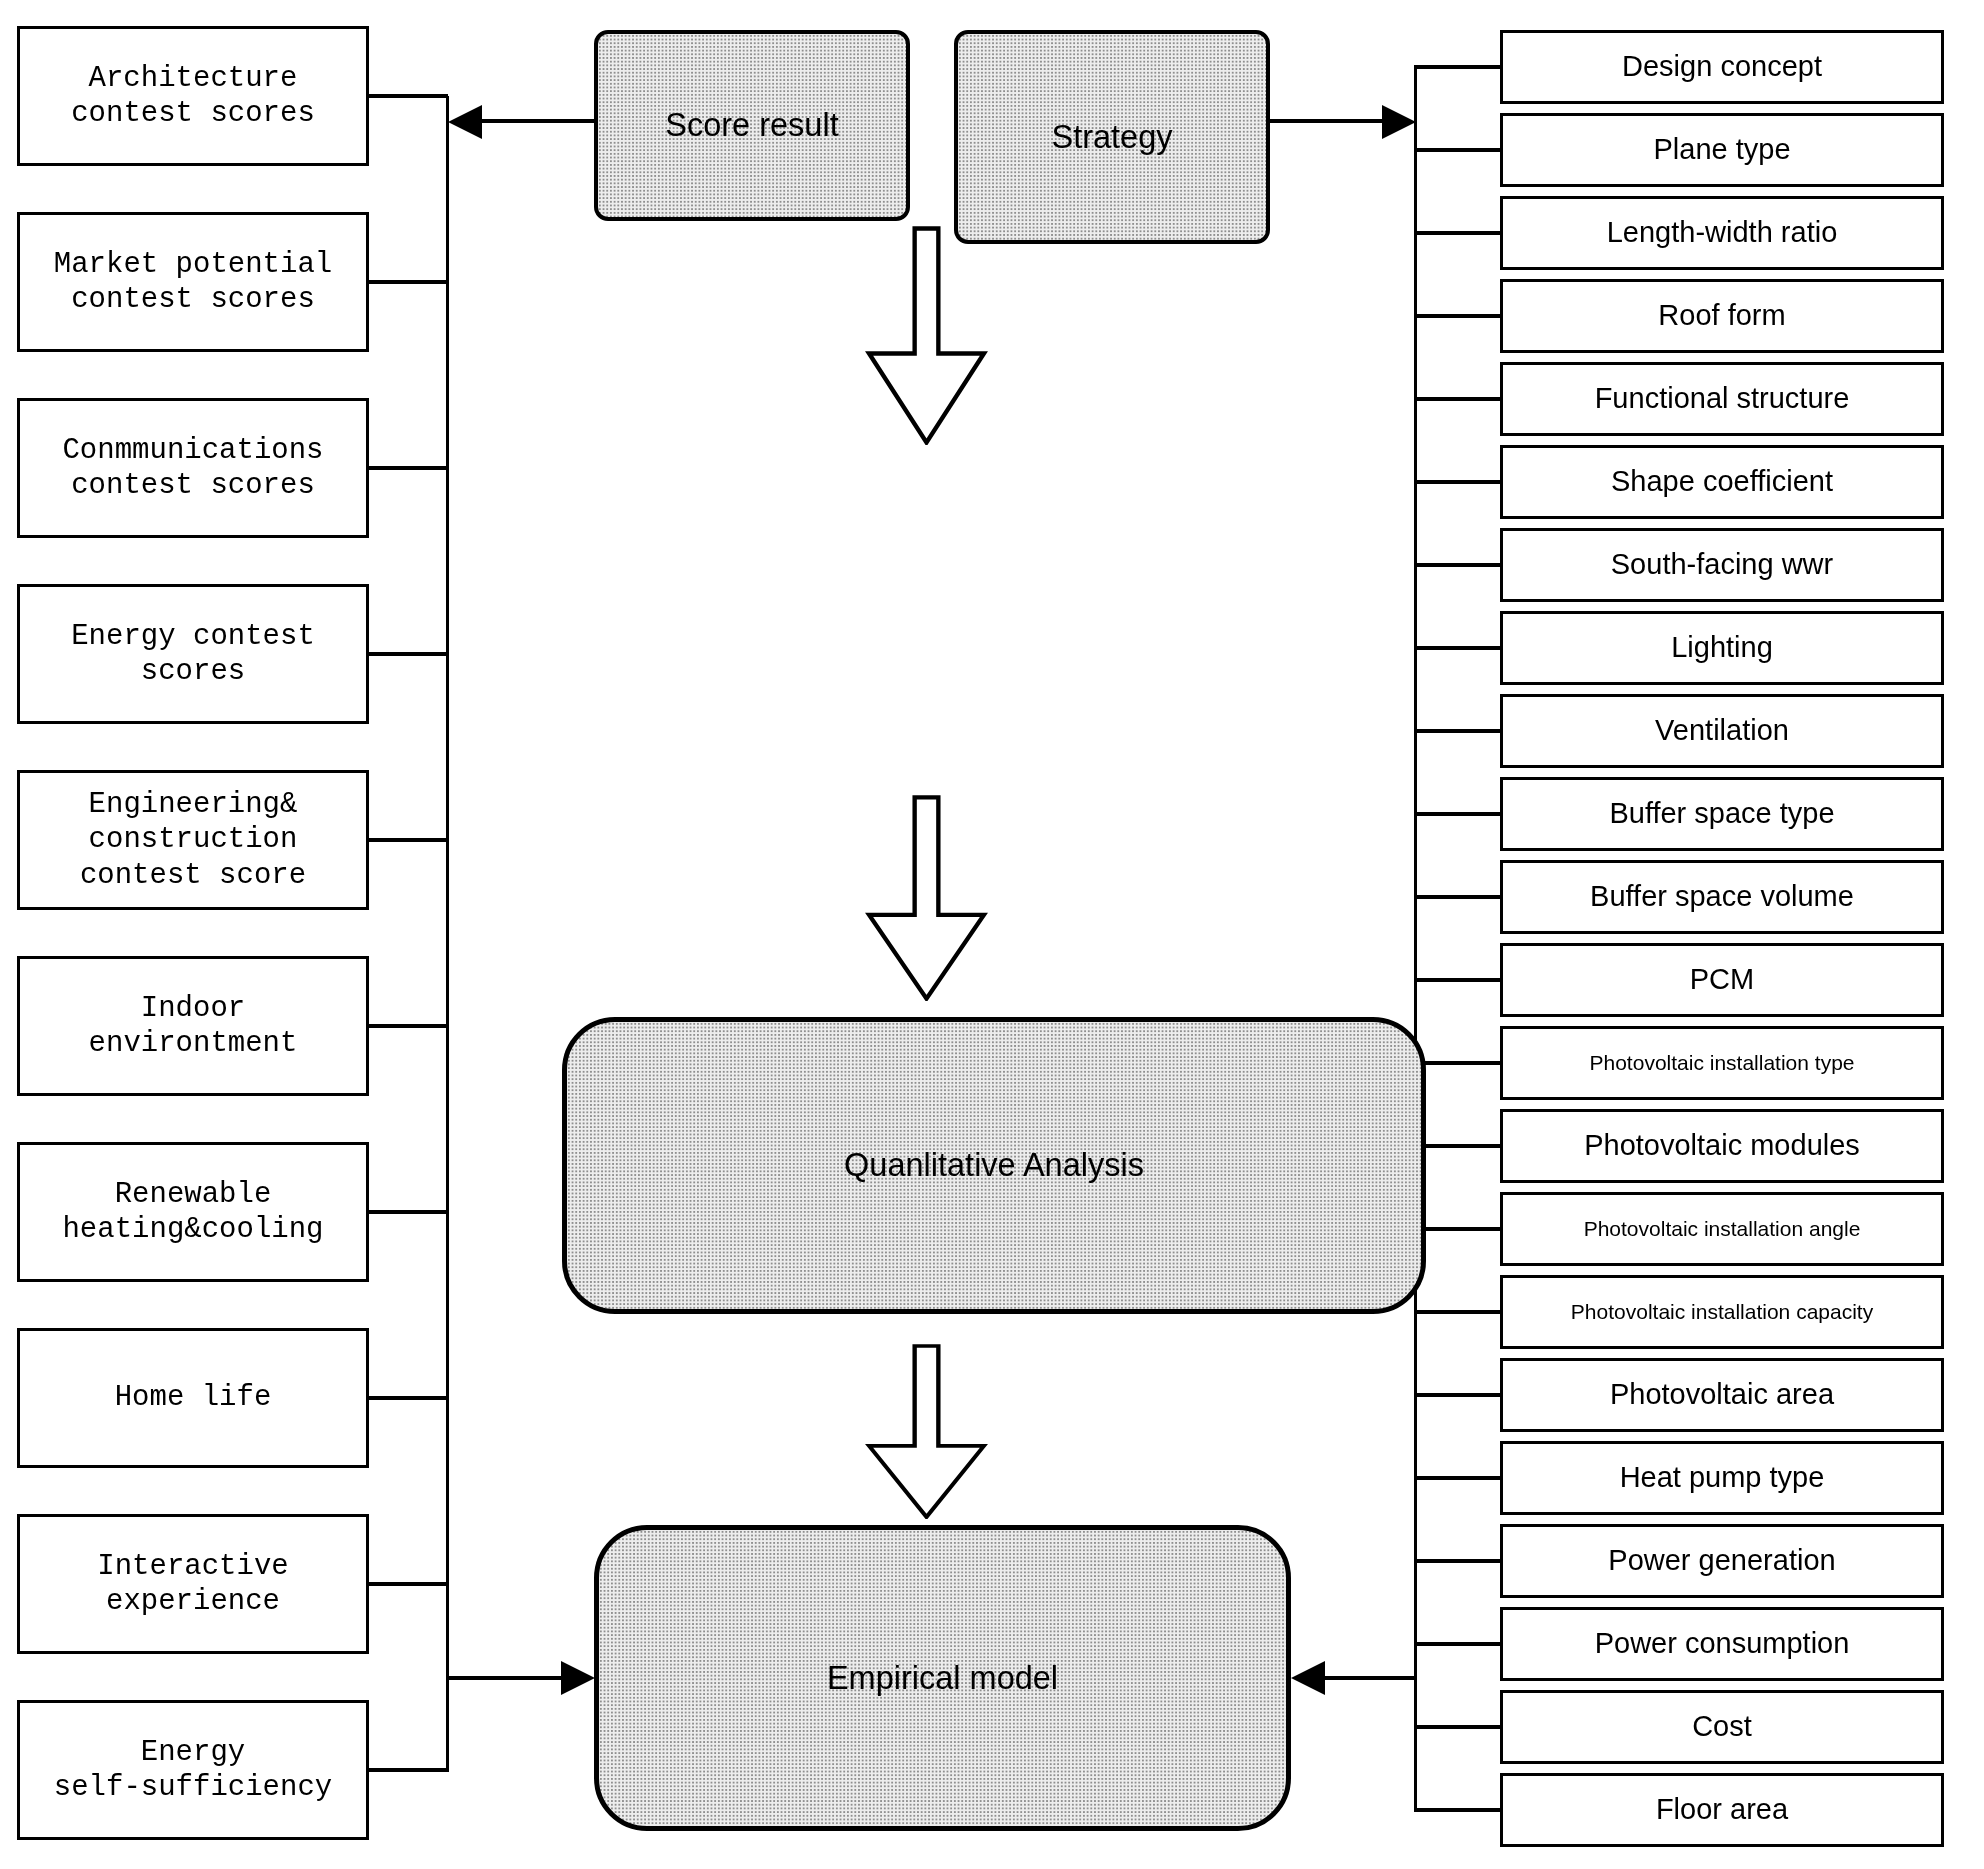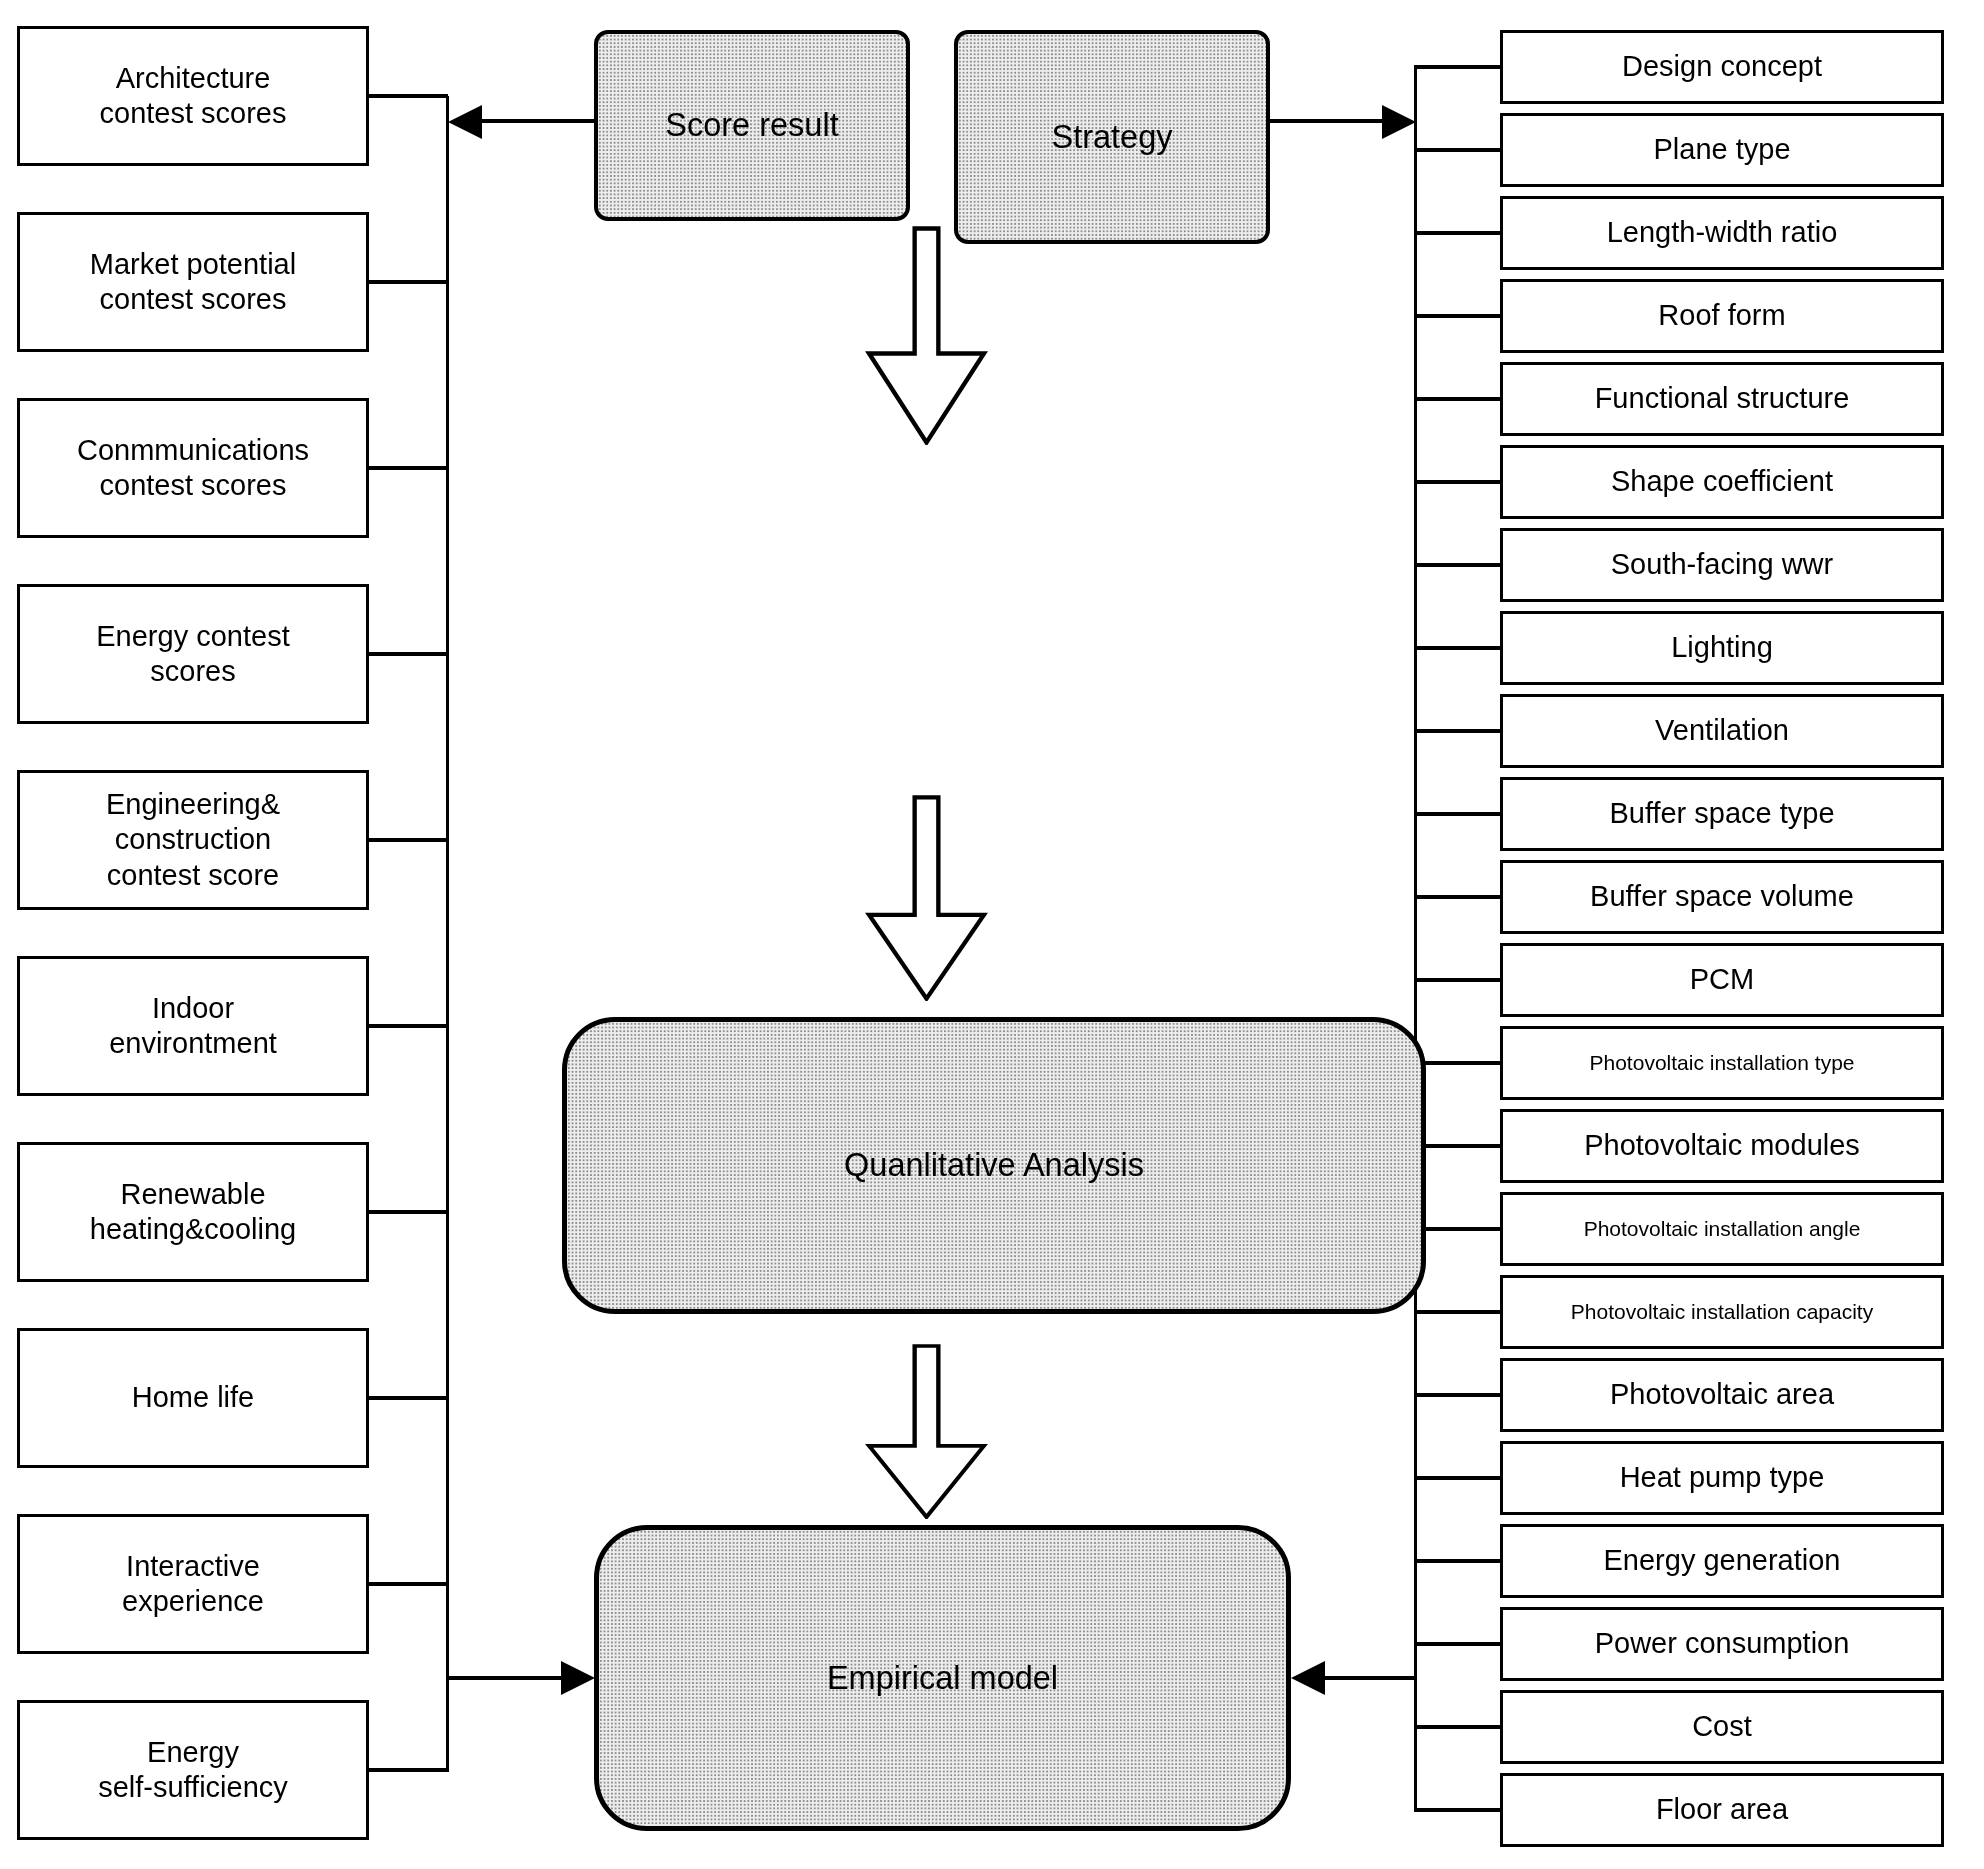--- a/index.html
+++ b/index.html
@@ -28,20 +28,21 @@
   }
   .lbl { white-space: pre-line; line-height: 1.22; }
 
   
   .left-col {
     position: absolute;
     left: 17px; top: 26px;
     width: 431px; height: 1814px;
     display: flex; flex-direction: column;
     justify-content: space-between;
+    font-family: Liberation Mono, monospace;
   }
   .lrow { display: flex; align-items: center; height: 140px; flex: none; }
   .lbox { width: 352px; height: 140px; flex: none; }
   .llbl { font-size: 29px; }
 
   
   .right-col {
     position: absolute;
     left: 1414px; top: 30px;
     width: 530px; height: 1817px;
@@ -272,21 +273,21 @@
     </div>
     <div class="rrow">
       <div class="hline"></div>
       <div class="box rbox">
           <span class="lbl rlbl">Heat pump type</span>
         </div>
     </div>
     <div class="rrow">
       <div class="hline"></div>
       <div class="box rbox">
-          <span class="lbl rlbl">Energy generation</span>
+          <span class="lbl rlbl">Power generation</span>
         </div>
     </div>
     <div class="rrow">
       <div class="hline"></div>
       <div class="box rbox">
           <span class="lbl rlbl">Power consumption</span>
         </div>
     </div>
     <div class="rrow">
       <div class="hline"></div>

